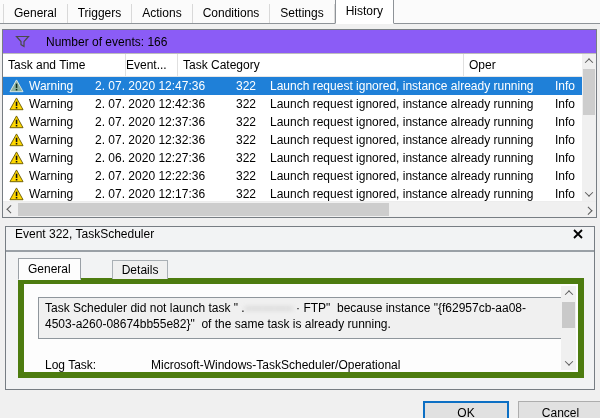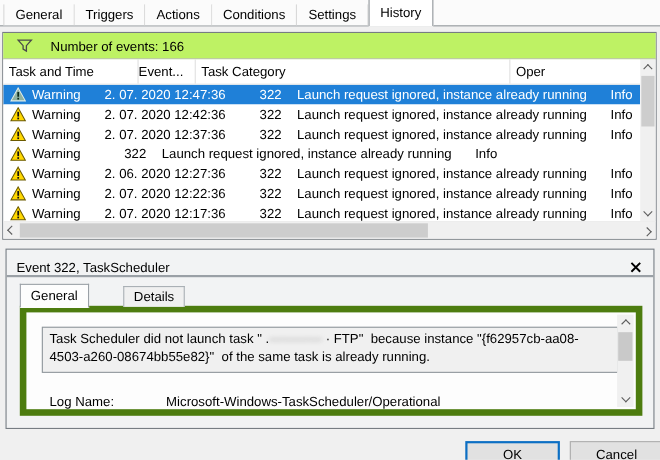--- a/index.html
+++ b/index.html
@@ -14,21 +14,21 @@
     border-bottom:1px solid #8e9398;display:flex;align-items:flex-end;}
   .tab{height:19px;line-height:19px;padding:0 10px;border-right:1px solid #d9d9d9;
     background:#fbfbfb;white-space:nowrap;}
   .tab:first-child{margin-left:3px;border-left:1px solid #d9d9d9;}
   .tab.active{position:relative;z-index:3;height:23px;line-height:22px;background:#ffffff;
     border:1px solid #8e9398;border-bottom:1px solid #ffffff;margin-bottom:-1px;}
   
   .events-panel{position:absolute;left:2px;top:29px;width:595px;height:189px;
     background:#ffffff;border:1px solid #777d83;box-sizing:border-box;}
   .filter-bar{height:23px;border-bottom:1px solid #bdbdbd;display:flex;align-items:center;
-    padding-left:12px;gap:16px;background:#bef264;}
+    padding-left:12px;gap:16px;background:#8b5cf6;}
   .table-header{position:absolute;top:24px;left:0;right:14px;height:22px;display:flex;
     border-bottom:1px solid #e6e6e6;background:#ffffff;}
   .col{box-sizing:border-box;padding:4px 0 0 5px;border-right:1px solid #e0e0e0;
     overflow:hidden;white-space:nowrap;}
   .w-level{width:87px;}.w-date{width:123px;}
   .w-event{width:52px;text-align:left;padding-right:7px;padding-left:0;}
   .w-task{width:286px;}.w-oper{flex:1;border-right:none;}
   .rows{position:absolute;top:47px;left:0;right:14px;height:124px;overflow:hidden;}
   .row{height:18px;display:flex;align-items:center;background:#ffffff;}
   .row.selected{background:#1f80d8;color:#ffffff;}
@@ -55,21 +55,21 @@
   .hscroll .sb-thumb{position:absolute;top:1px;bottom:1px;left:15px;width:371px;background:#cdcdcd;}
   .ch{display:inline-block;width:5px;height:5px;border-left:1.6px solid #5c5c5c;
     border-top:1.6px solid #5c5c5c;}
   .ch-up{transform:rotate(45deg) translate(1px,1px);}
   .ch-down{transform:rotate(-135deg) translate(1px,1px);}
   .ch-left{transform:rotate(-45deg) translate(1px,0);}
   .ch-right{transform:rotate(135deg) translate(1px,0);}
   
   .detail-pane{position:absolute;left:5px;top:226px;width:590px;height:164px;
     background:#f2f3f4;border:1px solid #777d83;box-sizing:border-box;}
-  .dp-header{height:23px;border-bottom:2px solid #9aa0a6;display:flex;align-items:flex-end;
+  .dp-header{height:23px;border-bottom:2px solid #9aa0a6;display:flex;align-items:flex-start;
     padding:0 9px;}
   .dp-title{flex:1;}
   .dp-close{width:14px;height:14px;display:flex;align-items:center;justify-content:center;}
   .dp-tabs{position:absolute;top:31px;left:12px;display:flex;align-items:flex-end;z-index:2;}
   .dtab{height:20px;line-height:20px;padding:0 9px;background:#ffffff;}
   .dtab.active{border:1px solid #9aa0a6;border-bottom:1px solid #fdfdfd;margin-bottom:-1px;
     background:#fdfdfd;position:relative;z-index:3;}
   .dtab.inactive{height:18px;line-height:18px;margin-top:2px;background:#f0f0f0;
     border:1px solid #aab0b5;border-bottom:none;margin-left:31px;}
   .dp-page{position:absolute;left:12px;top:51px;right:10px;bottom:11px;
@@ -168,20 +168,21 @@
 
     <div class="row">
       <div class="c c-level">
         <svg width="15" height="14" viewBox="0 0 16 15">
           <path class="warn-tri" d="M8 1 L15 13.6 H1 Z" stroke-width="1"></path>
           <rect class="warn-mark" x="7.2" y="5" width="1.7" height="4.6"></rect>
           <rect class="warn-mark" x="7.2" y="10.6" width="1.7" height="1.7"></rect>
         </svg>
         <span>Warning</span>
       </div>
+      <div class="c c-date">2. 07. 2020 12:32:36</div>
       <div class="c c-event">322</div>
       <div class="c c-task">Launch request ignored, instance already running</div>
       <div class="c c-oper">Info</div>
     </div>
 
     <div class="row">
       <div class="c c-level">
         <svg width="15" height="14" viewBox="0 0 16 15">
           <path class="warn-tri" d="M8 1 L15 13.6 H1 Z" stroke-width="1"></path>
           <rect class="warn-mark" x="7.2" y="5" width="1.7" height="4.6"></rect>
@@ -263,21 +264,21 @@
   <div class="dp-tabs">
     <div class="dtab active">General</div>
     <div class="dtab inactive">Details</div>
   </div>
 
   <div class="dp-page">
 
     <div class="msg-box"><span>Task Scheduler did not launch task " .</span><span class="redacted">————</span><span> · FTP"  because instance "{f62957cb-aa08-4503-a260-08674bb55e82}"  of the same task is already running.</span></div>
 
     <div class="log-row">
-      <span class="log-label">Log Name:</span>
+      <span class="log-label">Log Task:</span>
       <span>Microsoft-Windows-TaskScheduler/Operational</span>
     </div>
 
     <div class="dp-scroll">
       <div class="sb-btn sb-up">
           <span class="ch ch-up"></span>
         </div>
       <div class="sb-thumb"></div>
       <div class="sb-btn sb-down">
           <span class="ch ch-down"></span>

